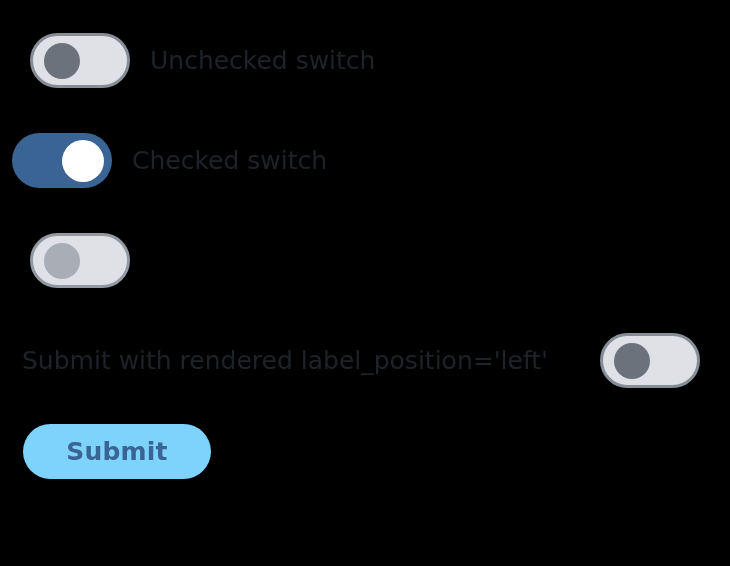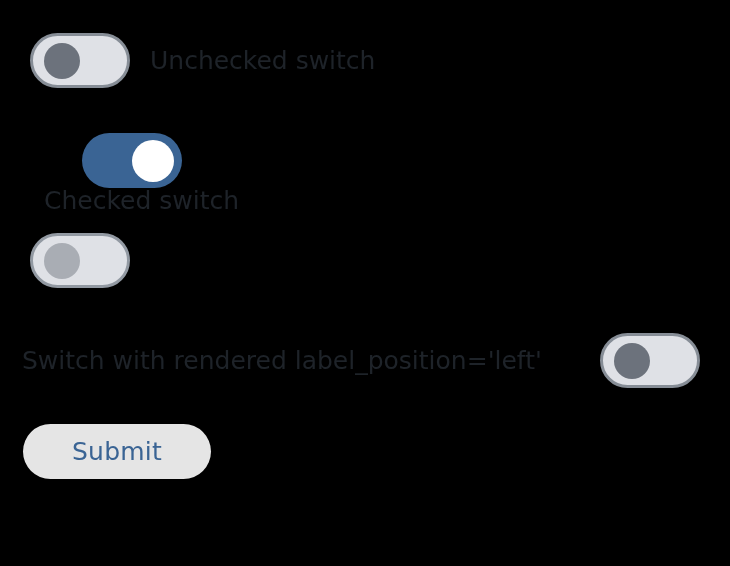--- a/index.html
+++ b/index.html
@@ -22,21 +22,21 @@
     background: #000000;
   }
 
   
   .row {
     position: absolute;
     display: flex;
     align-items: center;
   }
   .row-1 { left: 30px; top: 33px; }
-  .row-2 { left: 24px; top: 133px; flex-direction: column; }
+  .row-2 { left: 12px; top: 133px; }
   .row-3 { left: 30px; top: 233px; }
   .row-4 { left: 22px; top: 333px; width: 678px; }
   .row-5 { left: 23px; top: 424px; }
 
   
   .switch {
     position: relative;
     width: 100px;
     height: 55px;
     border-radius: 28px;
@@ -97,26 +97,26 @@
   .label-left  { margin-right: 8px; }
 
   .row-4 { justify-content: flex-start; }
   .row-4 .spacer { flex: 1 1 auto; }
 
   
   .submit-btn {
     width: 188px;
     height: 55px;
     border-radius: 28px;
-    background: #e5e5e5;
+    background: #7dd3fc;
     border: none;
     color: #3a6494;
     font-family: "DejaVu Sans", "Liberation Sans", sans-serif;
     font-size: 25px;
-    font-weight: normal;
+    font-weight: bold;
     letter-spacing: 0.2px;
     padding: 0;
     cursor: pointer;
     display: flex;
     align-items: center;
     justify-content: center;
   }
 </style>
 </head>
 <body>
@@ -137,21 +137,21 @@
     <span class="switch-label label-right">Checked switch</span>
   </div>
 
   <div class="row row-3">
     <div class="switch disabled">
       <span class="thumb"></span>
     </div>
   </div>
 
   <div class="row row-4">
-    <span class="switch-label label-left">Switch with rendered label_position='left'</span>
+    <span class="switch-label label-left">Submit with rendered label_position='left'</span>
     <span class="spacer"></span>
     <div class="switch off">
       <span class="thumb"></span>
     </div>
   </div>
 
   <div class="row row-5">
     <button class="submit-btn">Submit</button>
   </div>
 

